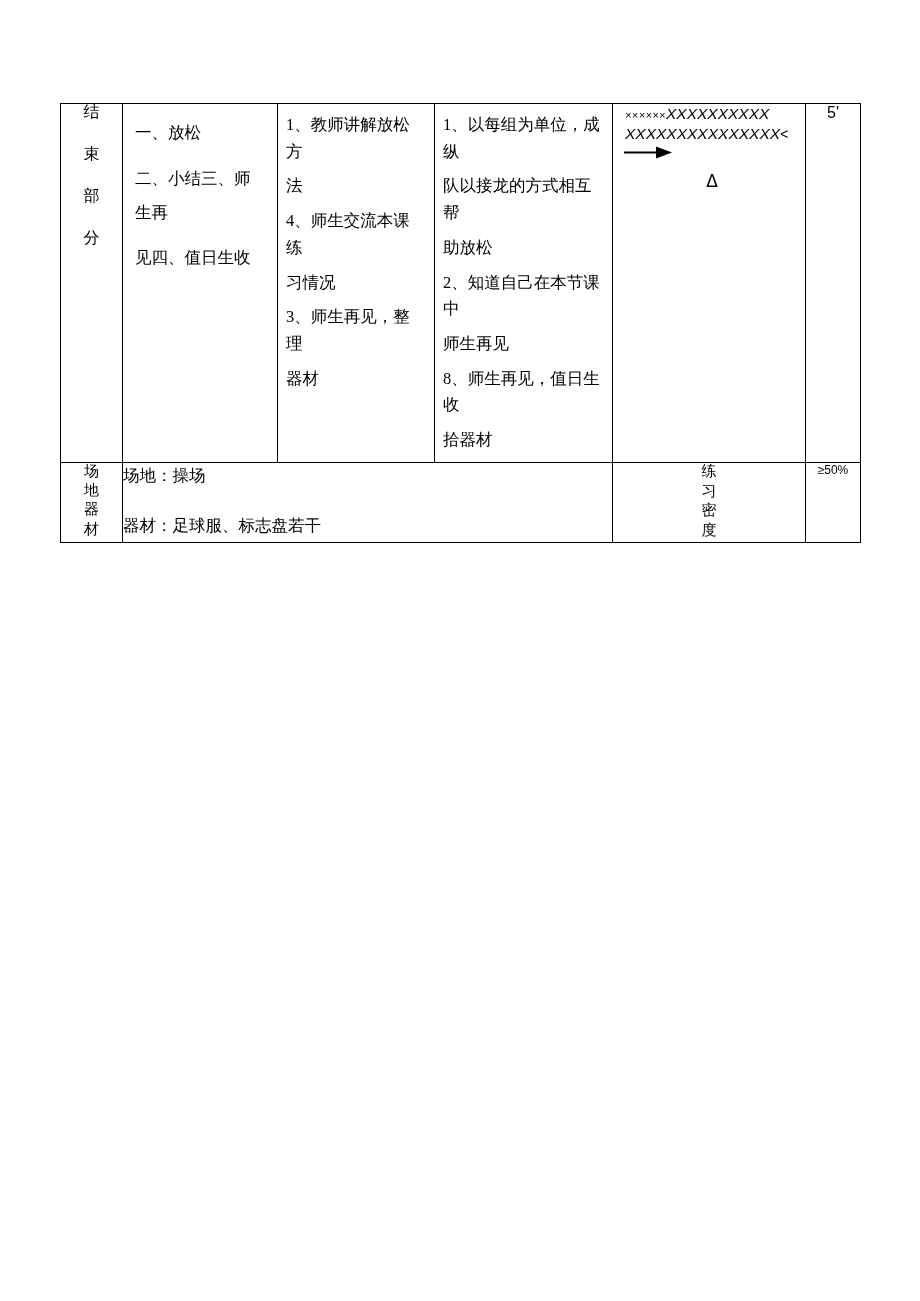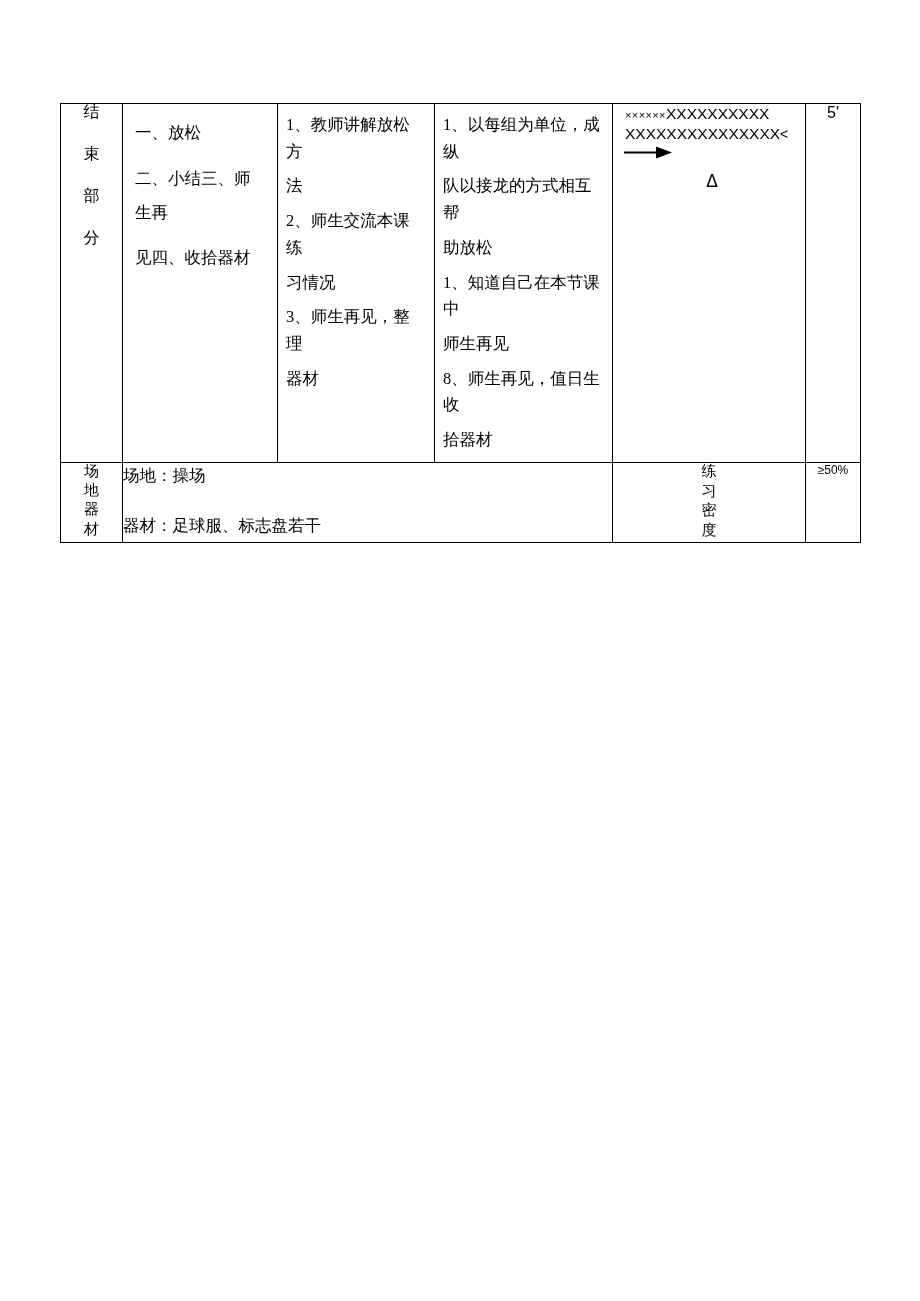--- a/index.html
+++ b/index.html
@@ -97,20 +97,21 @@
     text-align: center;
     font-family: "Liberation Sans", "DejaVu Sans", sans-serif;
   }
   .xrow {
     font-size: 15px;
     line-height: 1.32;
     letter-spacing: 0.2px;
     white-space: nowrap;
     text-align: left;
     padding-left: 12px;
+    font-style: italic;
   }
   .xrow .small-x {
     font-size: 11px;
     letter-spacing: 0.4px;
   }
   .xrow .big-x {
     font-size: 15.5px;
     letter-spacing: 0px;
   }
   .xrow .caret {
@@ -177,37 +178,37 @@
       <td class="vlabel stage-label">
         <span class="ch">结</span>
         <span class="ch">束</span>
         <span class="ch">部</span>
         <span class="ch">分</span>
       </td>
 
       <td class="content-cell">
         <p>一、放松</p>
         <p>二、小结三、师生再</p>
-        <p>见四、收拾器材</p>
+        <p>见四、值日生收</p>
       </td>
 
       <td class="body-cell">
         <p>1、教师讲解放松方</p>
         <p>法</p>
-        <p>2、师生交流本课练</p>
+        <p>4、师生交流本课练</p>
         <p>习情况</p>
         <p>3、师生再见，整理</p>
         <p>器材</p>
       </td>
 
       <td class="body-cell">
         <p>1、以每组为单位，成纵</p>
         <p>队以接龙的方式相互帮</p>
         <p>助放松</p>
-        <p>1、知道自己在本节课中</p>
+        <p>2、知道自己在本节课中</p>
         <p>师生再见</p>
         <p>8、师生再见，值日生收</p>
         <p>拾器材</p>
       </td>
 
       <td class="diagram-cell">
         <div class="xrow"><span class="small-x">××××××</span><span class="big-x">XXXXXXXXXX</span></div>
         <div class="xrow"><span class="big-x">XXXXXXXXXXXXXXX</span><span class="caret">&lt;</span></div>
         <div class="arrow-line">
           <svg class="arrow-svg" width="58" height="14" viewBox="0 0 58 14" aria-hidden="true">

